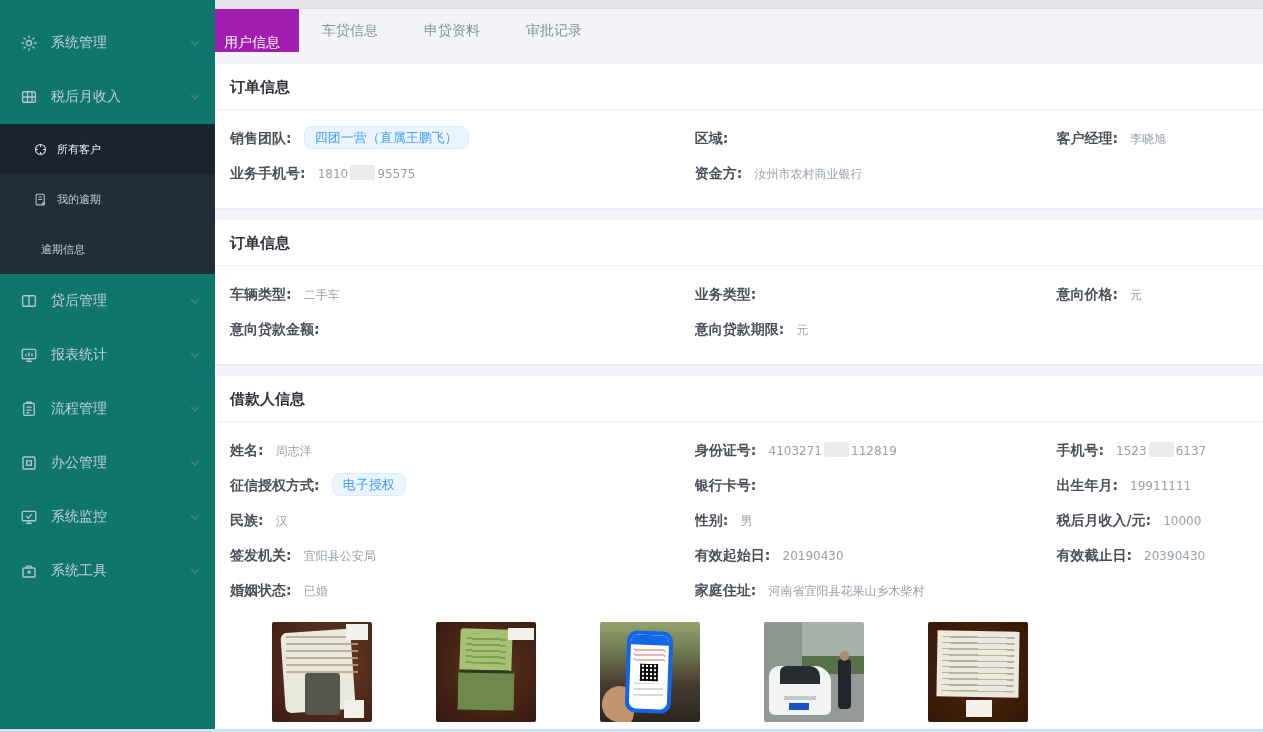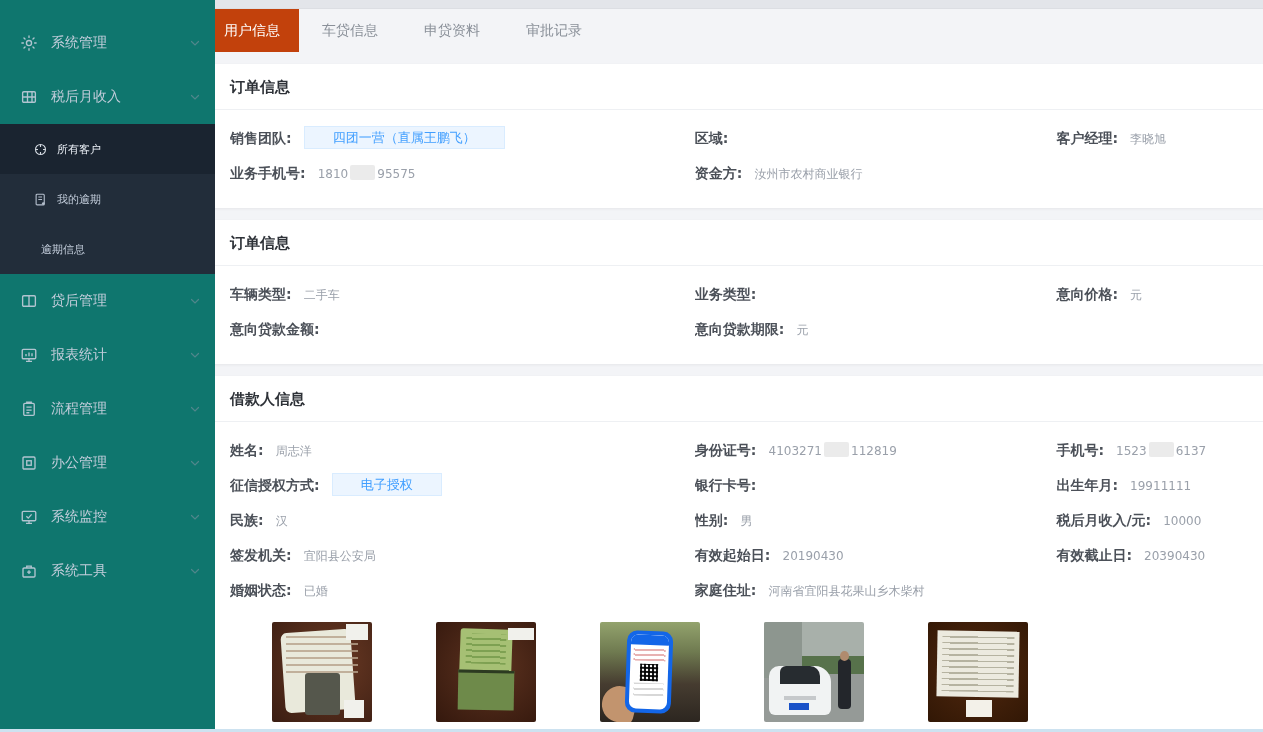--- a/index.html
+++ b/index.html
@@ -15,30 +15,30 @@
   .submenu-item { height:50px; display:flex; align-items:center; padding-left:33px; color:#c3cddb; font-size:11px; cursor:pointer; }
   .submenu-item.active { background:#1a2430; color:#eef3f9; }
   .si-icon { width:15px; height:15px; margin-right:9px; flex:none; opacity:.9; }
   .submenu-item.no-icon { padding-left:41px; }
 
   
   .content { position:absolute; left:185px; top:0; right:0; bottom:0; background:#f3f4f7; }
   .top-strip { height:9px; background:#e3e5ea; border-bottom:1px solid #dcdee3; }
   .tabbar { height:43px; display:flex; align-items:stretch; padding-left:20px; }
   .tab { line-height:43px; font-size:14px; color:#8a9099; padding:0 23px; cursor:pointer; white-space:nowrap; }
-  .tab.active { background:#c2410c; color:#ffffff; padding:0 19px; }
+  .tab.active { background:#a21caf; color:#ffffff; padding:12px 19px; }
 
   .card { margin:12px 0 10px 20px; width:calc(100% - 20px); background:#ffffff; border-radius:4px 0 0 4px; box-shadow:0 1px 3px rgba(0,0,0,.06); }
   .card-title { padding:14px 20px 12px 25px; font-size:15px; font-weight:bold; color:#2e3238; border-bottom:1px solid #eef0f3; }
   .card-body { padding:11px 0 17px 25px; }
   .frow { display:grid; grid-template-columns:45% 35% 20%; }
   .field { line-height:34px; white-space:nowrap; overflow:hidden; }
   .fl { font-weight:bold; color:#4b5058; font-size:14px; }
   .fv { color:#9aa0aa; font-size:12px; margin-left:7px; }
-  .tag { display:inline-block; line-height:21px; padding:0 28px; background:#ecf5ff; border:1px solid #d9ecff; border-radius:0; color:#409eff; font-size:13px; margin-left:7px; vertical-align:1px; cursor:pointer; }
+  .tag { display:inline-block; line-height:21px; padding:0 10px; background:#ecf5ff; border:1px solid #d9ecff; border-radius:8px; color:#409eff; font-size:13px; margin-left:7px; vertical-align:1px; cursor:pointer; }
   .blur { display:inline-block; width:25px; height:15px; background:#ebebeb; border-radius:2px; vertical-align:-2px; margin:0 2px; }
 
   
   .photos { display:flex; gap:64px; margin:14px 0 0 42px; }
   .photo-item { width:100px; text-align:center; }
   .thumb { width:100px; height:100px; position:relative; overflow:hidden; cursor:pointer; border-radius:2px; }
   .thumb-label { margin-top:8px; font-size:13px; color:#606266; }
 
   .t-idcard { background:radial-gradient(circle at 60% 40%, #6b3a24, #3a1d12); }
   .t-idcard .idc { position:absolute; left:11%; top:9%; width:70%; height:80%; background:#e9e9db; border-radius:6px; transform:rotate(-4deg); }

